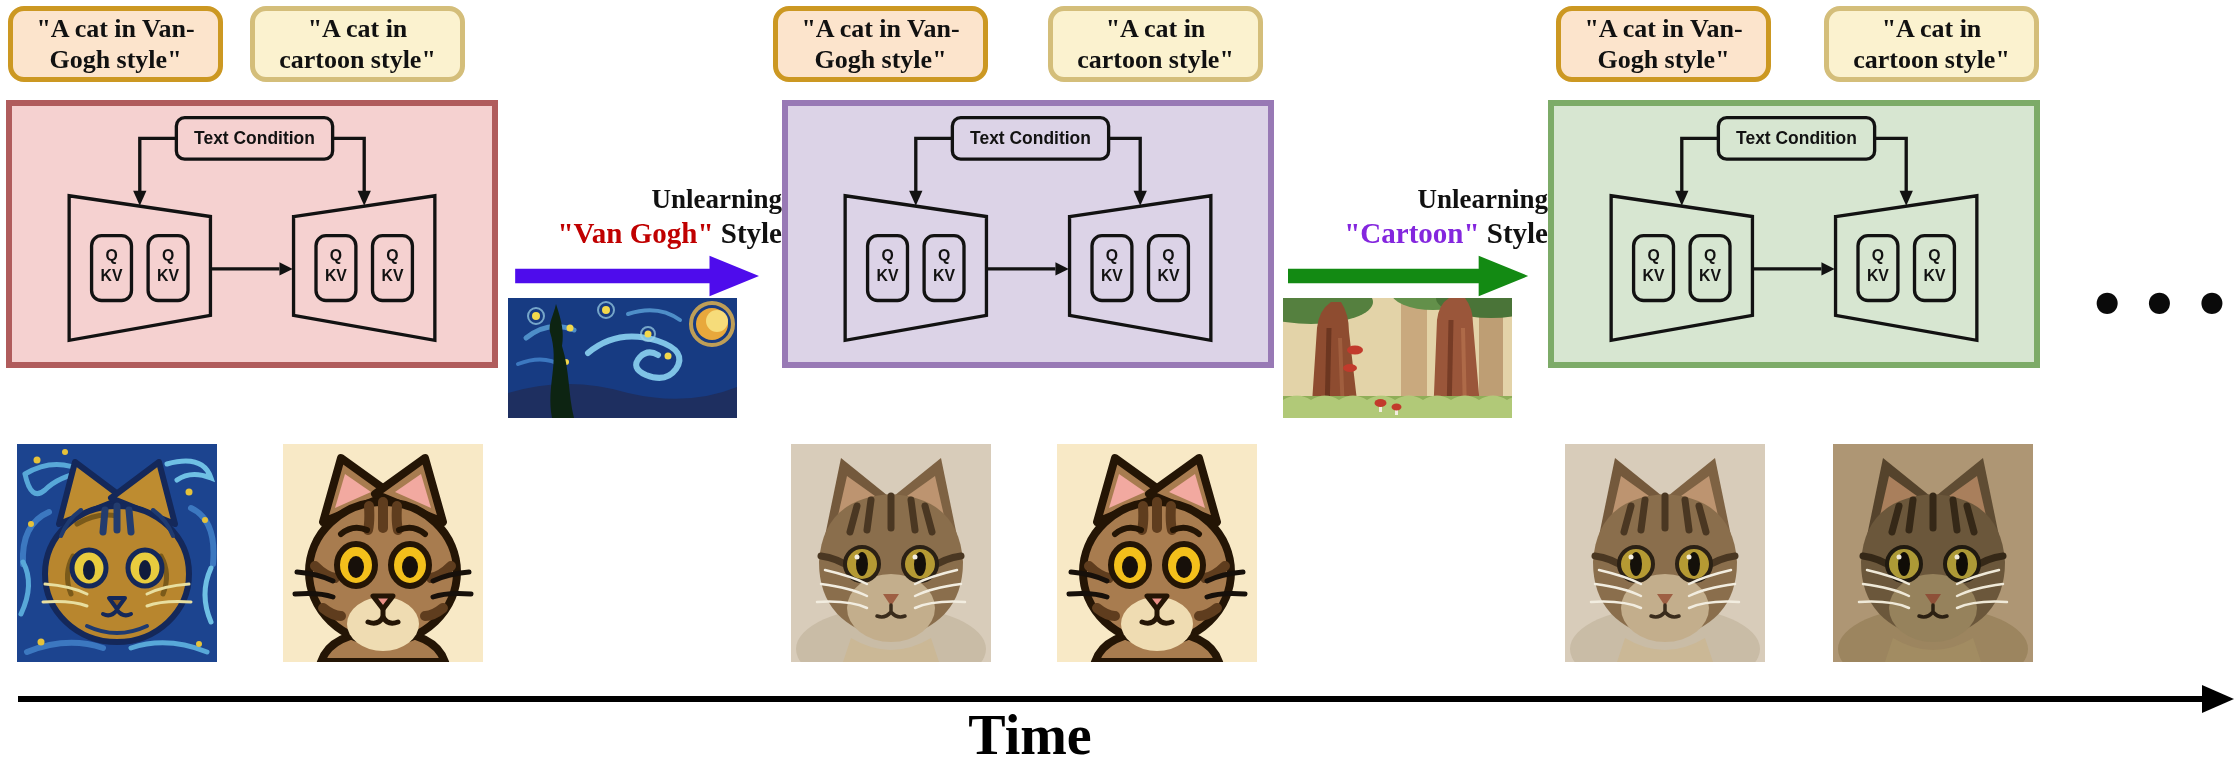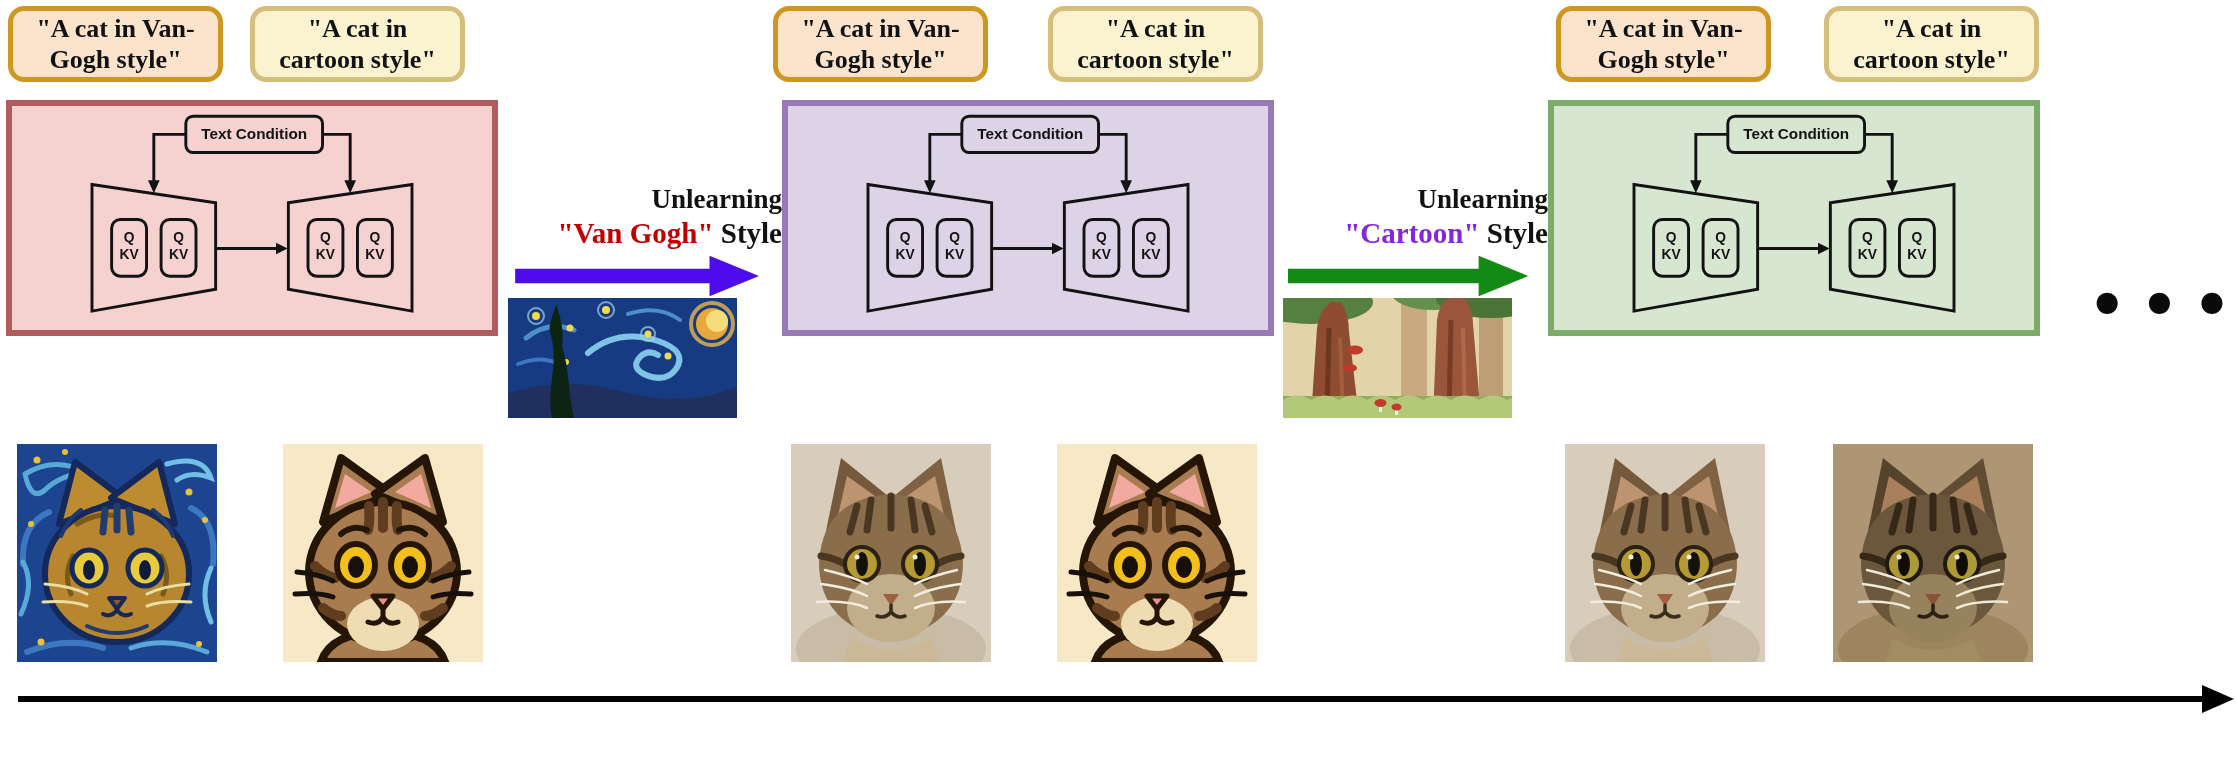--- a/index.html
+++ b/index.html
@@ -10,21 +10,21 @@
   
   .prompt {
     position:absolute; top:6px; width:215px; height:76px;
     border:5px solid #c99; border-radius:16px;
     display:flex; flex-direction:column; align-items:center; justify-content:center;
     font-weight:bold; font-size:26px; line-height:31px; text-align:center;
     box-sizing:border-box; letter-spacing:0px;
   }
   
   .panel {
-    position:absolute; top:100px; width:492px; height:236px;
+    position:absolute; top:100px; width:492px; height:268px;
     border:6px solid #888; box-sizing:border-box;
   }
   .panel svg { position:absolute; left:0; top:0; width:100%; height:100%; }
   .diagram-sans { font-family:"Liberation Sans", sans-serif; font-weight:bold; }
   
   .t-caption {
     position:absolute; top:183px; text-align:right; font-weight:bold;
     font-size:27px; line-height:32px;
   }
   .t-caption .line2 { font-size:29px; line-height:36px; }
@@ -486,14 +486,15 @@
       </g>
     </svg>
   </div>
 
   <div class="ellipsis">•••</div>
 
   <svg class="time-axis" viewBox="0 0 2236 34">
     <line x1="18" y1="16" x2="2206" y2="16" stroke="#000" stroke-width="6"></line>
     <polygon points="2202,2 2202,30 2234,16" fill="#000"></polygon>
   </svg>
+  <div class="time-label">Time</div>
 
 </div>
 
 </body></html>

